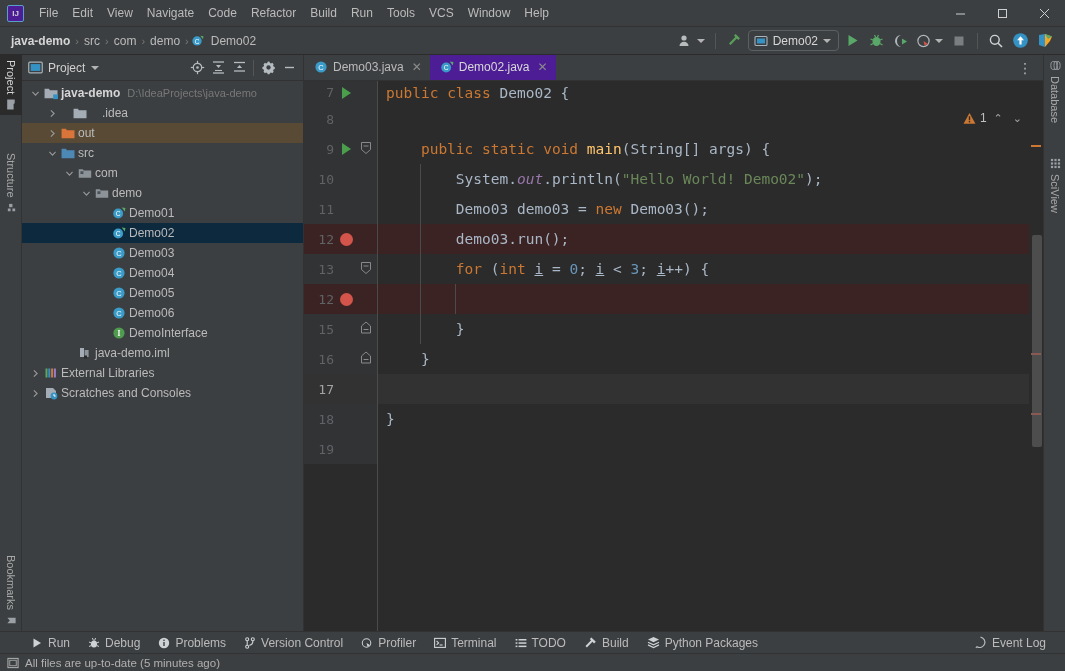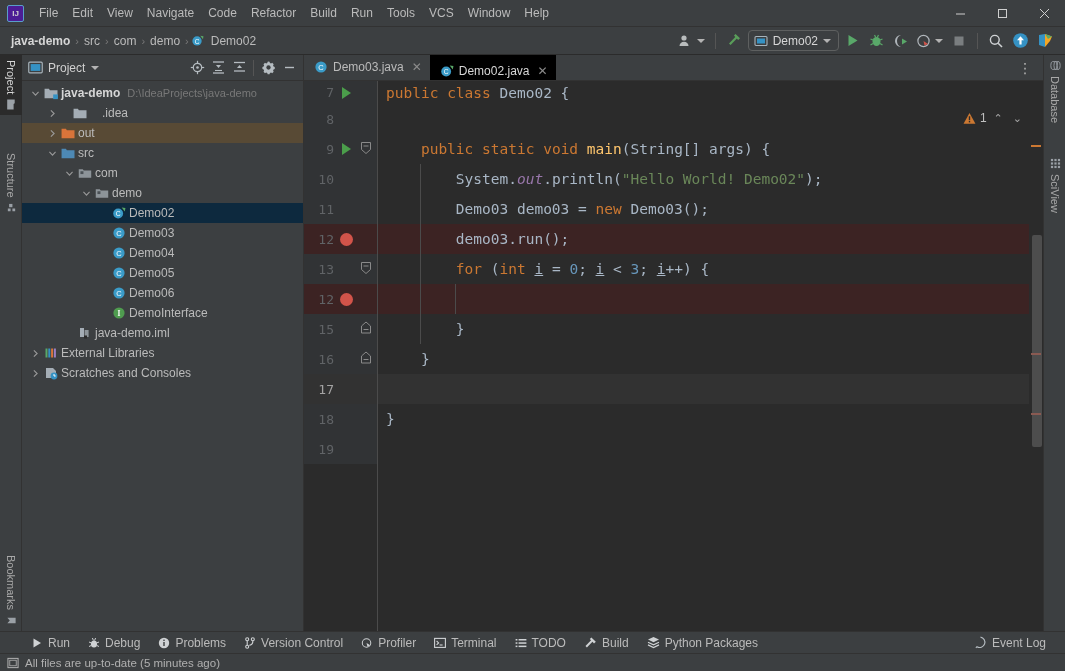--- a/index.html
+++ b/index.html
@@ -127,21 +127,21 @@
     background: #2b2b2b; display: flex; flex-direction: column;
   }
   .tabbar {
     height: 26px; background: #3c3f41; display: flex; align-items: stretch;
     border-bottom: 1px solid #323232; flex: none; position: relative;
   }
   .etab {
     display: flex; align-items: center; gap: 5px; padding: 0 8px 0 10px;
     font-size: 12px; color: #bbbbbb; border-bottom: 2px solid transparent;
   }
-  .etab.active { background: #000000; color: #d8d8d8; align-items: flex-end; }
+  .etab.active { background: #4c1d95; color: #d8d8d8; }
   .etab .x { color: #8c8c8c; font-size: 12px; margin-left: 3px; }
   .tabbar-right { margin-left: auto; display: flex; align-items: center; padding-right: 6px; }
   .kebab { color: #b5b5b5; font-size: 14px; letter-spacing: 0; padding: 0 5px;
     line-height: 10px; }
 
   .code-wrap { flex: 1; position: relative; overflow: hidden; background: #2b2b2b; }
   .codegrid { position: absolute; inset: 0; }
 
   .crow { position: relative; height: 30px; display: flex; align-items: center; }
   .crow.bp { background: #3c2323; }
@@ -543,20 +543,31 @@
             </svg>
           </span>
           <span class="tico">
             <svg width="15" height="15" viewBox="0 0 16 16">
               <path d="M0.8 3.5 h4.3 l1 1.2 h8 v7.8 h-13.3 z" fill="#8d9499"></path>
               <rect x="2.6" y="5.6" width="3.2" height="3" fill="#4b5156"></rect>
             </svg>
           </span>
           <span class="tlabel">demo</span>
         </div>
+        <div class="trow" style="padding-left: 74px;">
+          <span class="twist"></span>
+          <span class="tico">
+            <svg width="14" height="14" viewBox="0 0 15 15">
+              <circle cx="6.6" cy="8" r="5.3" fill="#3a9bc8"></circle>
+              <text x="6.6" y="10.8" font-size="7.2" fill="#ffffff" text-anchor="middle" font-family="Liberation Sans">C</text>
+              <path d="M10.4 1.6 l4 .6 l-.7 3.8 z" fill="#59a869"></path>
+            </svg>
+          </span>
+          <span class="tlabel">Demo01</span>
+        </div>
         <div class="trow sel" style="padding-left: 74px;">
           <span class="twist"></span>
           <span class="tico">
             <svg width="14" height="14" viewBox="0 0 15 15">
               <circle cx="6.6" cy="8" r="5.3" fill="#3a9bc8"></circle>
               <text x="6.6" y="10.8" font-size="7.2" fill="#ffffff" text-anchor="middle" font-family="Liberation Sans">C</text>
               <path d="M10.4 1.6 l4 .6 l-.7 3.8 z" fill="#59a869"></path>
             </svg>
           </span>
           <span class="tlabel">Demo02</span>

